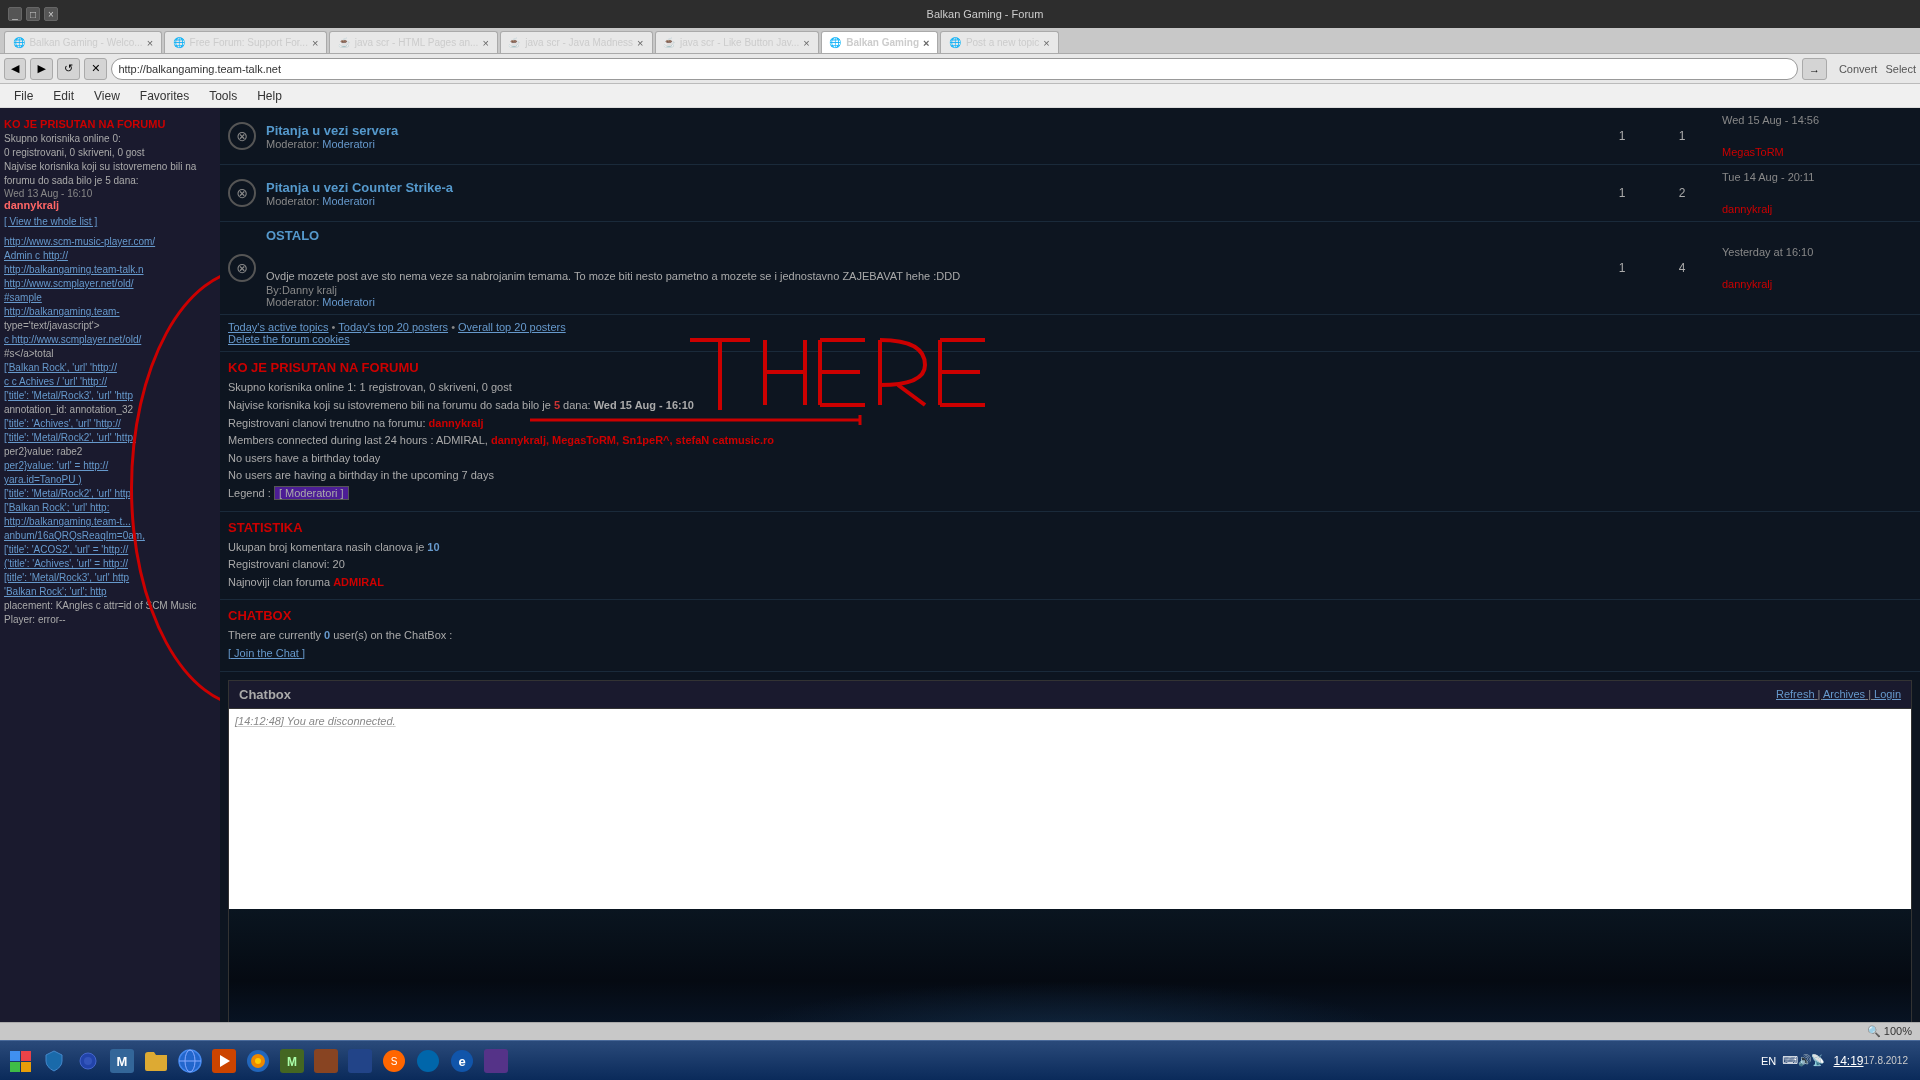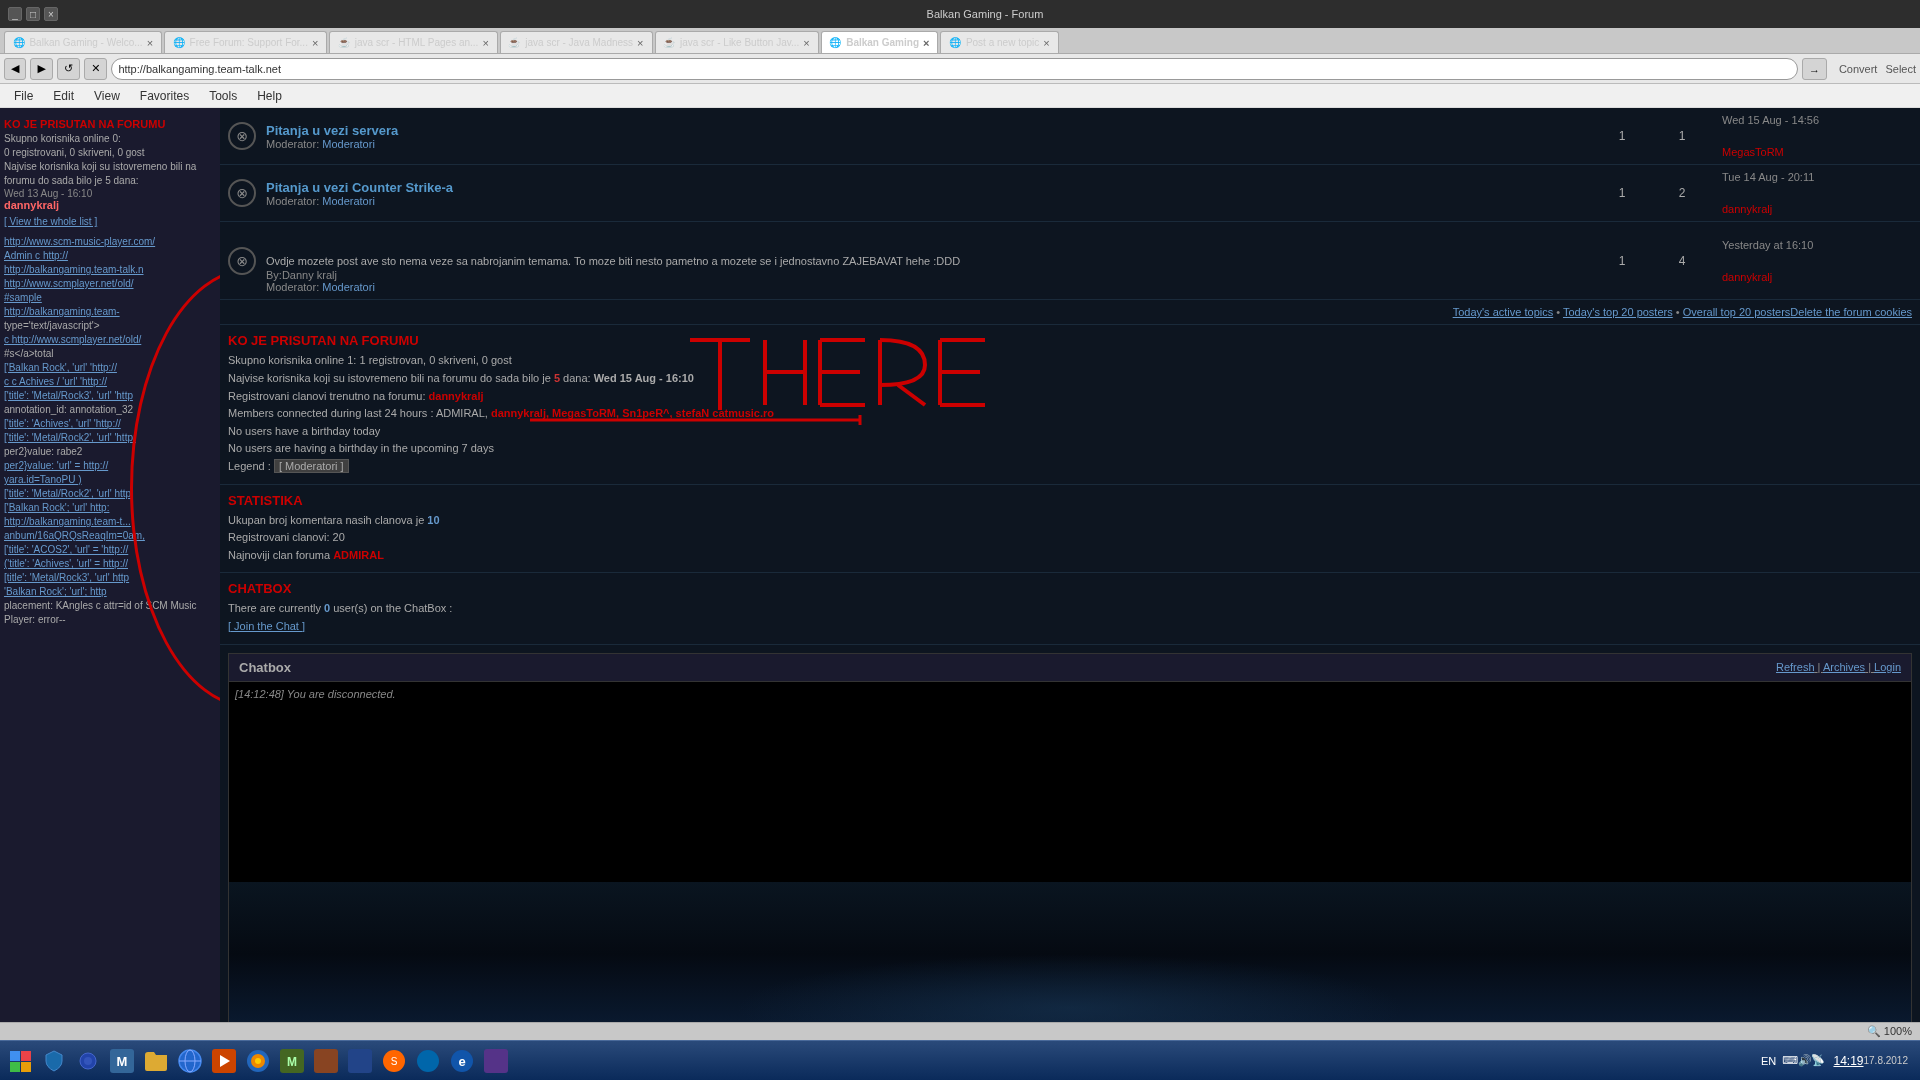--- a/index.html
+++ b/index.html
@@ -45,42 +45,42 @@
     .forum-title { color: #5599cc; font-size: 13px; font-weight: bold; cursor: pointer; }
     .forum-moderator { color: #888; font-size: 11px; }
     .forum-moderator span { color: #6699cc; cursor: pointer; }
     .forum-desc { color: #aaa; font-size: 11px; line-height: 1.4; margin-top: 26px; }
     .forum-stats { width: 60px; text-align: center; color: #aaa; font-size: 12px; }
     .forum-last { width: 200px; text-align: left; color: #aaa; font-size: 11px; padding-left: 10px; }
     .forum-last-user { color: #cc0000; font-size: 11px; cursor: pointer; margin-top: 20px; }
     .forum-last-date { color: #888; font-size: 11px; }
 
     
-    .footer-links { padding: 6px 8px; color: #888; font-size: 11px; display: flex; justify-content: flex-end; border-bottom: 1px solid #1a2a3a; }
+    .footer-links { padding: 6px 8px; color: #888; font-size: 11px; display: flex; justify-content: flex-end; border-bottom: 1px solid #1a2a3a; flex-direction: column; }
     .footer-link { color: #6699cc; cursor: pointer; text-decoration: underline; }
 
     
     .section { padding: 8px; border-bottom: 1px solid #1a2a3a; }
     .section-title { color: #cc0000; font-weight: bold; font-size: 13px; margin-bottom: 4px; }
     .section-text { color: #aaa; font-size: 11px; line-height: 1.6; }
     .online-user { color: #6699cc; cursor: pointer; }
     .online-user.active { color: #cc0000; font-weight: bold; }
-    .mod-label { background: #404040; border: 1px solid #555; color: #aaa; padding: 0 4px; font-size: 11px; }
+    .mod-label { background: #4c1d95; border: 1px solid #555; color: #aaa; padding: 0 4px; font-size: 11px; }
 
     
     .stat-bold { color: #6699cc; font-weight: bold; }
     .stat-red { color: #cc0000; font-weight: bold; }
 
     
     .chatbox-container { margin: 8px; border: 1px solid #333; background: #0a0f1a; }
     .chatbox-header { background: #1a1a2e; display: flex; justify-content: space-between; align-items: center; padding: 6px 10px; border-bottom: 1px solid #333; }
     .chatbox-title { color: #aaa; font-size: 13px; font-weight: bold; }
     .chatbox-links { color: #888; font-size: 11px; text-decoration: underline; }
     .chatbox-link { color: #6699cc; cursor: pointer; text-decoration: underline; }
-    .chatbox-messages { min-height: 200px; padding: 6px; background: #000000; }
+    .chatbox-messages { min-height: 200px; padding: 6px; background: #ffffff; text-decoration: underline; }
     .chat-msg { color: #888; font-size: 11px; font-style: italic; }
     .chatbox-bg { width: 100%; height: 180px; background: linear-gradient(180deg, #0a1520 0%, #050a12 40%, #0a1a30 80%, #060d1a 100%); position: relative; overflow: hidden; }
     .chatbox-bg::after { content: ''; position: absolute; bottom: 0; left: 30%; width: 40%; height: 60%; background: radial-gradient(ellipse, #1a3a5a 0%, transparent 70%); opacity: 0.5; }
 
     
     .taskbar { position: fixed; bottom: 0; left: 0; width: 1920px; height: 40px; background: linear-gradient(180deg, #2a4a7a 0%, #1a3a6a 50%, #0a2a5a 100%); display: flex; align-items: center; padding: 0 4px; gap: 2px; border-top: 1px solid #4a6a9a; z-index: 100; }
     .taskbar-icon { width: 32px; height: 32px; display: flex; align-items: center; justify-content: center; cursor: pointer; border-radius: 3px; }
     .taskbar-spacer { flex: 1; }
     .taskbar-tray { display: flex; align-items: center; color: #fff; font-size: 11px; padding: 0 8px; }
 
@@ -240,20 +240,21 @@
       <div class="forum-stats">2</div>
       <div class="forum-last">
         <div class="forum-last-date">Tue 14 Aug - 20:11</div>
         <div class="forum-last-user">dannykralj</div>
       </div>
     </div>
 
     <div class="forum-row">
       <div class="forum-icon" style="color:#888;">⊗</div>
       <div class="forum-info">
+        <div class="forum-title">OSTALO</div>
         <div class="forum-desc">Ovdje mozete post ave sto nema veze sa nabrojanim temama. To moze biti nesto pametno a mozete se i jednostavno ZAJEBAVAT hehe :DDD</div>
         <div class="forum-moderator">
           By:Danny kralj
         </div>
         <div class="forum-moderator">
           Moderator: <span>Moderatori</span>
         </div>
       </div>
       <div class="forum-stats">1</div>
       <div class="forum-stats">4</div>

